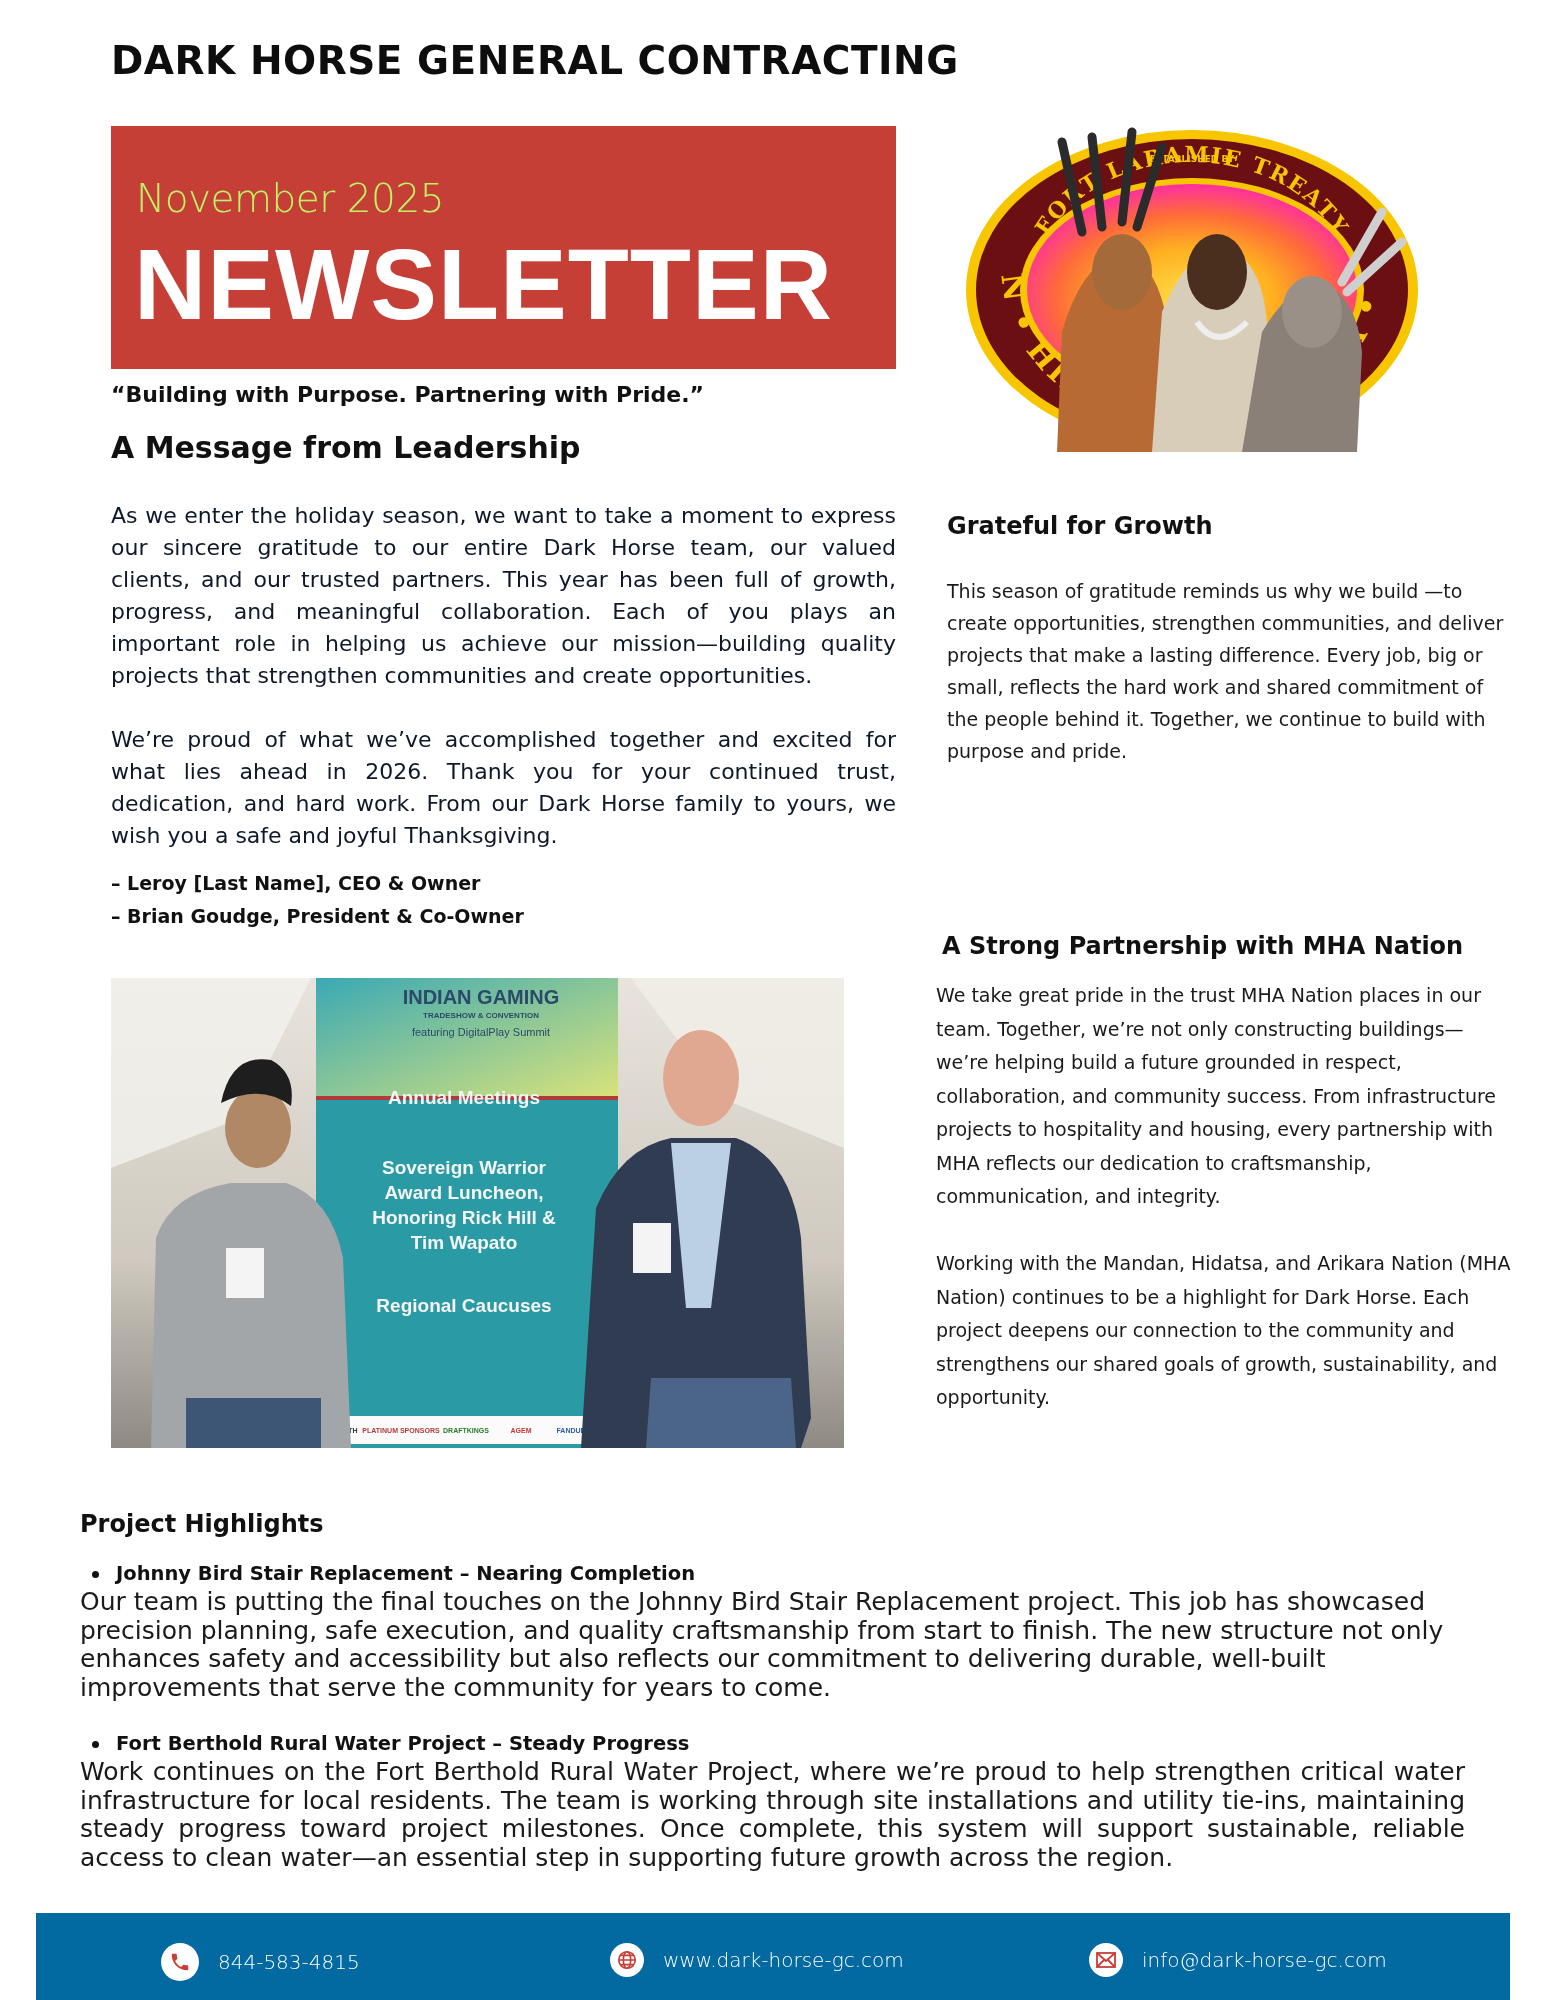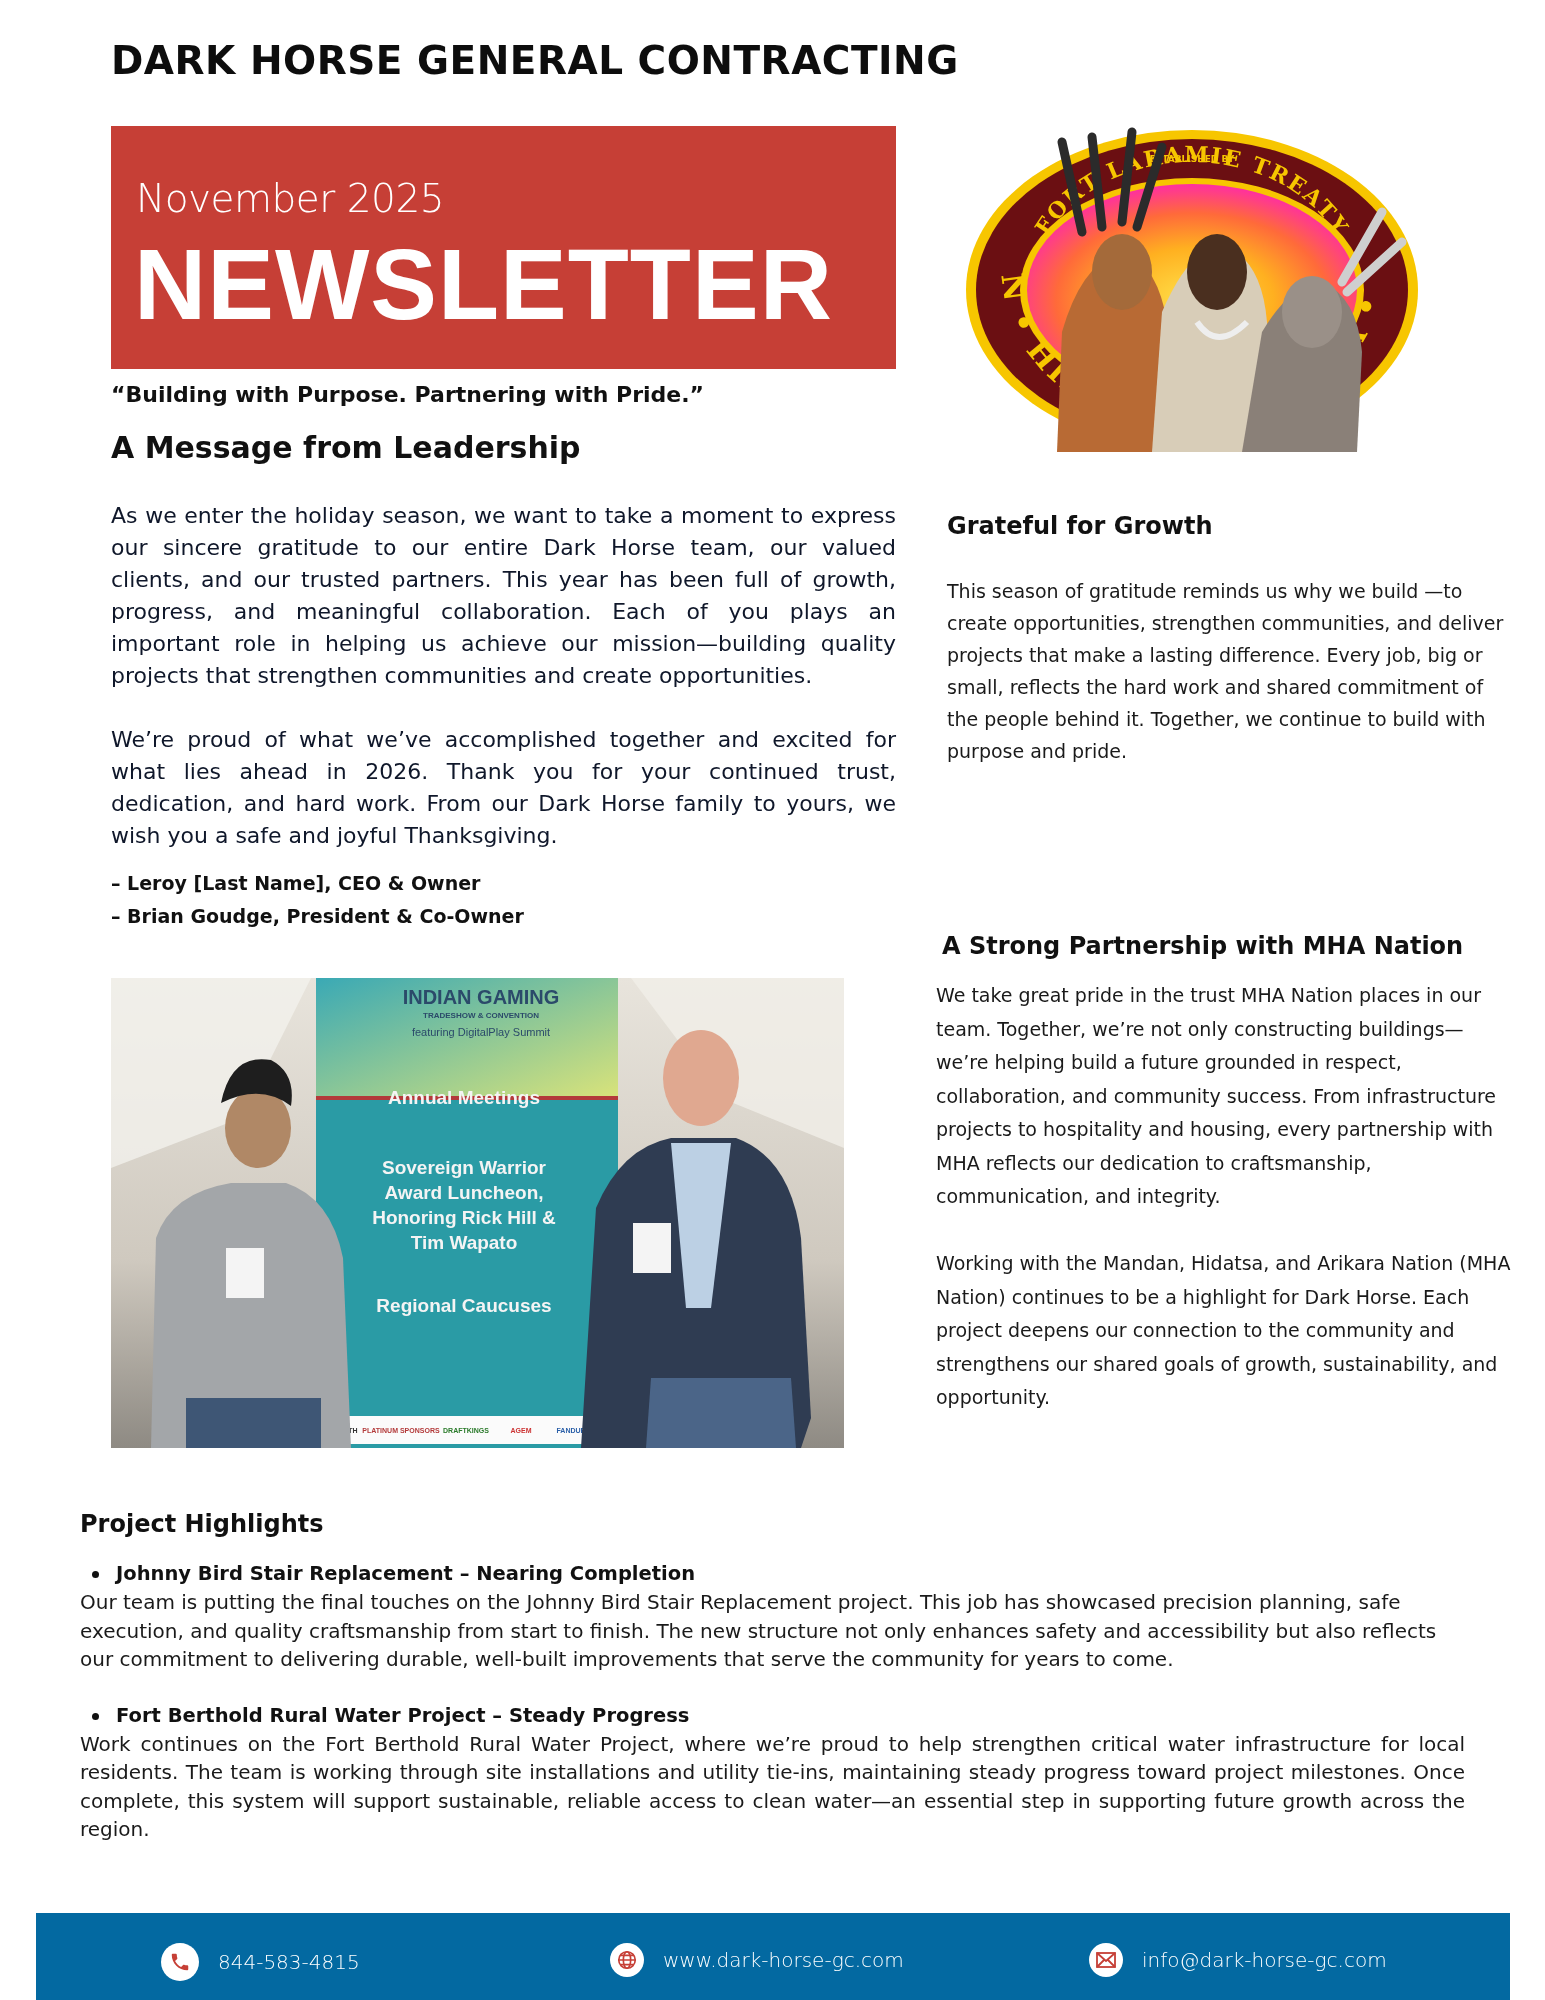--- a/index.html
+++ b/index.html
@@ -10,21 +10,21 @@
   }
   .abs { position: absolute; }
   .company-title {
     left: 111px; top: 38px; font-size: 39px; font-weight: 700; letter-spacing: 0.5px;
     font-family: "DejaVu Sans", sans-serif; color: #0d0d0d; white-space: nowrap;
   }
   .hero {
     left: 111px; top: 126px; width: 785px; height: 243px; background: #C63F36;
   }
   .hero-date {
-    left: 25px; top: 50px; color: #ffffff; font-size: 39px; font-weight: 300;
+    left: 25px; top: 50px; color: #bef264; font-size: 39px; font-weight: 300;
     font-family: "DejaVu Sans", sans-serif; white-space: nowrap; letter-spacing: -0.5px;
   }
   .hero-title {
     left: 23px; top: 108px; color: #fff; font-size: 100px; font-weight: 700;
     font-family: "Liberation Sans", sans-serif; letter-spacing: 1px; white-space: nowrap; line-height: 1;
   }
   .tagline {
     left: 111px; top: 382px; font-size: 22px; font-weight: 700;
     font-family: "DejaVu Sans", sans-serif; white-space: nowrap;
   }
@@ -61,21 +61,21 @@
     left: 80px; top: 1510px; font-size: 24px; font-weight: 700;
     font-family: "DejaVu Sans", sans-serif; white-space: nowrap;
   }
   .projects { left: 80px; top: 1560px; width: 1385px; font-family: "DejaVu Sans", sans-serif; }
   .proj { margin-bottom: 28px; }
   .proj-title { font-size: 19.5px; font-weight: 700; line-height: 28px; padding-left: 36px; position: relative; white-space: nowrap; }
   .proj-title::before {
     content: ""; position: absolute; left: 12px; top: 11px; width: 7px; height: 7px;
     border-radius: 50%; background: #111;
   }
-  .proj-body { font-size: 20px; line-height: 28.5px; color: #1a1a1a; }
+  .proj-body { font-size: 25px; line-height: 28.5px; color: #1a1a1a; }
   .proj-body.justify { text-align: justify; }
   .footer {
     left: 36px; top: 1913px; width: 1474px; height: 87px; background: #0369a1; color: #fff;
   }
   .f-item { position: absolute; top: 30px; display: flex; align-items: center; gap: 19px; }
   .f-icon {
     width: 38px; height: 38px; border-radius: 50%; background: #fff;
     display: flex; align-items: center; justify-content: center;
   }
   .f-text { font-size: 20px; font-family: "DejaVu Sans", sans-serif; font-weight: 300; color: #fff; white-space: nowrap; }

